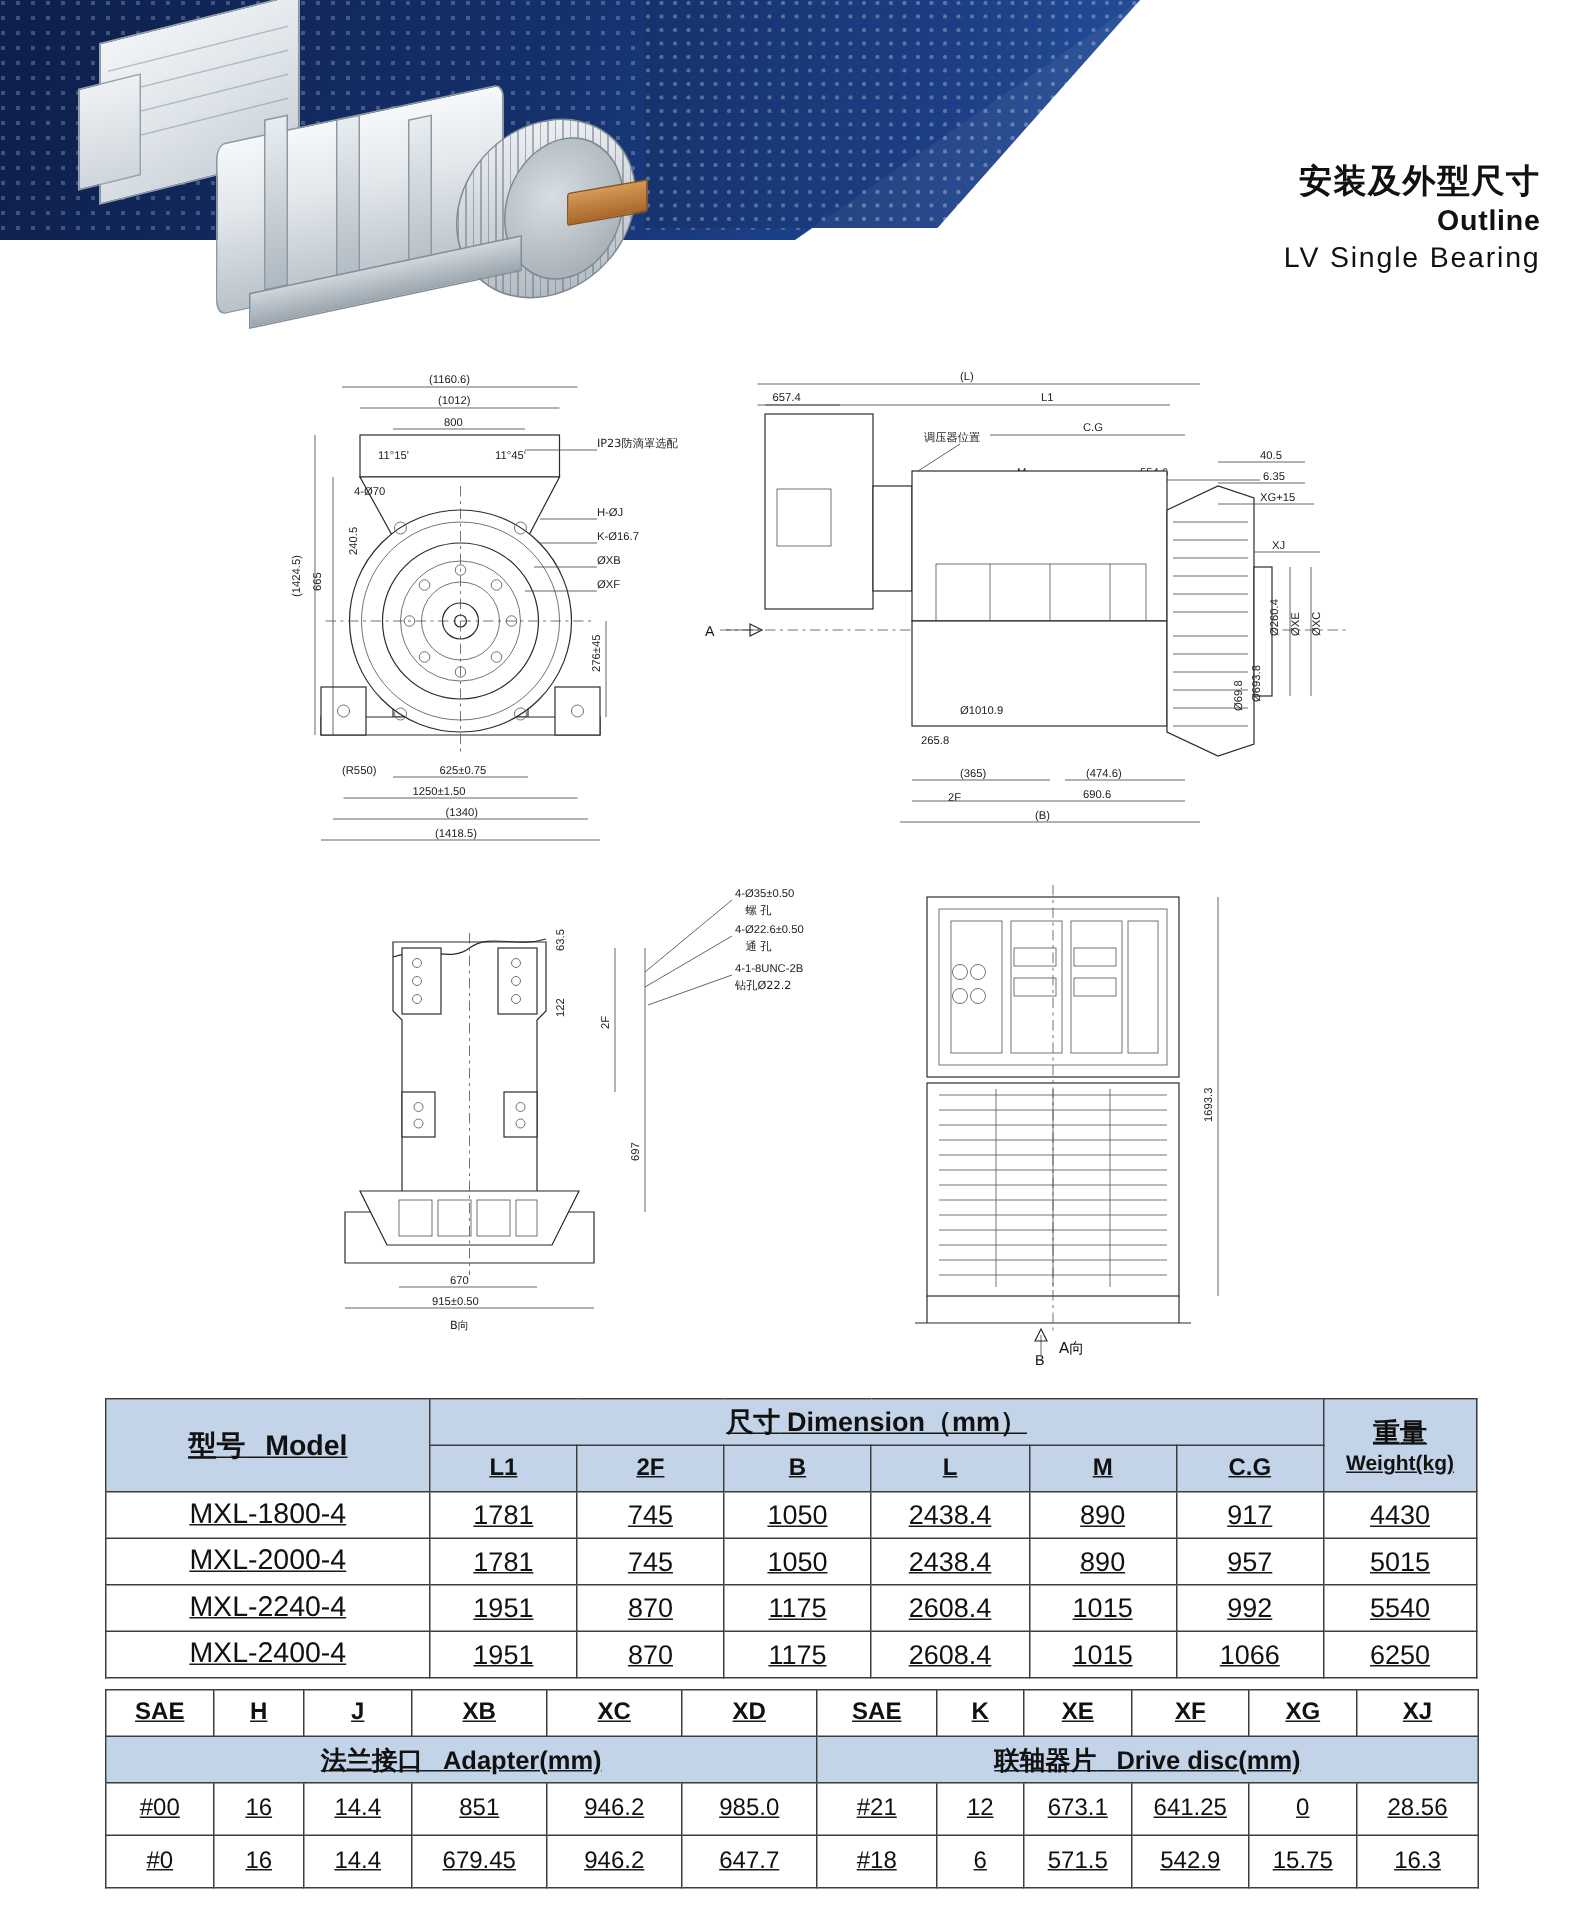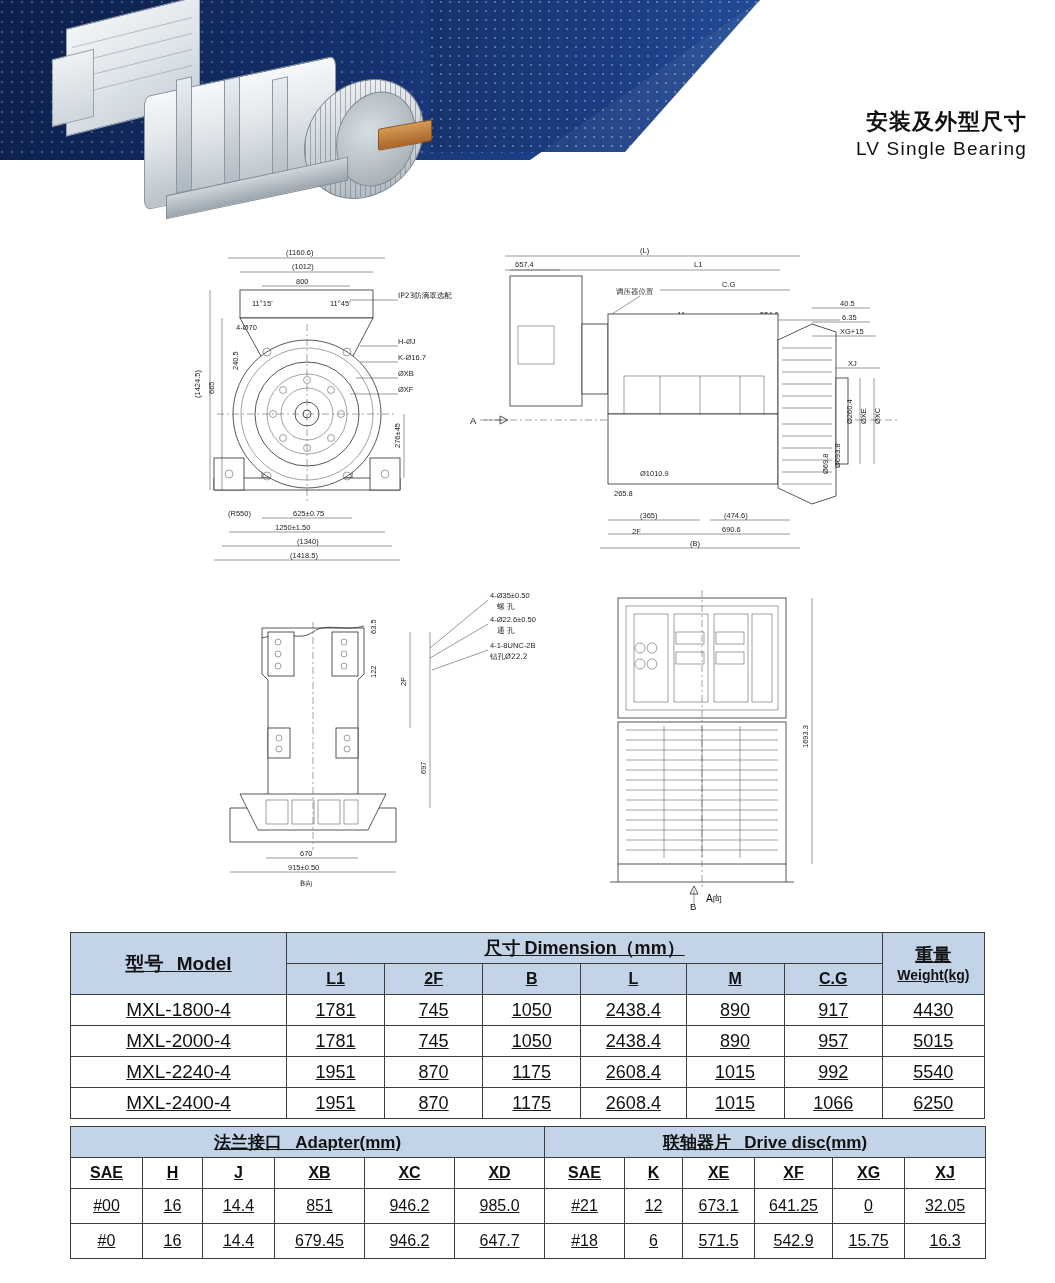--- a/index.html
+++ b/index.html
@@ -237,20 +237,21 @@
   <div class="m-rib" style="left:176px"></div>
   <div class="m-rib" style="left:224px"></div>
   <div class="m-drum"></div>
   <div class="m-drum-in"></div>
   <div class="m-shaft"></div>
   <div class="m-foot"></div>
 </div>
 
 <div class="header-titles">
   <div class="title-cn1">安装及外型尺寸</div>
+  <div class="title-en1">Outline</div>
   <div class="title-en2">LV Single Bearing</div>
 </div>
 
 <div class="drawings">
 <svg width="1055" height="690" viewBox="0 0 1055 690" xmlns="http://www.w3.org/2000/svg">
   <defs>
     <style>
       .ln { stroke:#2b2b2b; stroke-width:.8; fill:none; }
       .lnt { stroke:#555; stroke-width:.55; fill:none; }
       .dim { stroke:#444; stroke-width:.55; fill:none; }
@@ -624,60 +625,60 @@
         <col style="width:90px">
       <col style="width:80px">
         <col style="width:58px">
         <col style="width:72px">
       <col style="width:78px">
         <col style="width:72px">
         <col style="width:81px">
     </colgroup>
     <thead>
       <tr>
-        <th colspan="6">
-          <span class="hdr-cn t2-hdr">法兰接口</span>
-          &nbsp;
-          <span class="t2-hdr">Adapter(mm)</span>
-        </th>
-        <th colspan="6">
-          <span class="hdr-cn t2-hdr">联轴器片</span>
-          &nbsp;
-          <span class="t2-hdr">Drive disc(mm)</span>
-        </th>
-      </tr>
-      <tr>
         <th class="sub-hdr" style="background:#fff">SAE</th>
         <th class="sub-hdr" style="background:#fff">H</th>
         <th class="sub-hdr" style="background:#fff">J</th>
         <th class="sub-hdr" style="background:#fff">XB</th>
         <th class="sub-hdr" style="background:#fff">XC</th>
         <th class="sub-hdr" style="background:#fff">XD</th>
         <th class="sub-hdr" style="background:#fff">SAE</th>
         <th class="sub-hdr" style="background:#fff">K</th>
         <th class="sub-hdr" style="background:#fff">XE</th>
         <th class="sub-hdr" style="background:#fff">XF</th>
         <th class="sub-hdr" style="background:#fff">XG</th>
         <th class="sub-hdr" style="background:#fff">XJ</th>
       </tr>
+      <tr>
+        <th colspan="6">
+          <span class="hdr-cn t2-hdr">法兰接口</span>
+          &nbsp;
+          <span class="t2-hdr">Adapter(mm)</span>
+        </th>
+        <th colspan="6">
+          <span class="hdr-cn t2-hdr">联轴器片</span>
+          &nbsp;
+          <span class="t2-hdr">Drive disc(mm)</span>
+        </th>
+      </tr>
     </thead>
     <tbody>
       <tr>
         <td class="t2-cell">#00</td>
         <td class="t2-cell">16</td>
         <td class="t2-cell">14.4</td>
         <td class="t2-cell">851</td>
         <td class="t2-cell">946.2</td>
         <td class="t2-cell">985.0</td>
         <td class="t2-cell">#21</td>
         <td class="t2-cell">12</td>
         <td class="t2-cell">673.1</td>
         <td class="t2-cell">641.25</td>
         <td class="t2-cell">0</td>
-        <td class="t2-cell">32.05</td>
+        <td class="t2-cell">28.56</td>
       </tr>
       <tr>
         <td class="t2-cell">#0</td>
         <td class="t2-cell">16</td>
         <td class="t2-cell">14.4</td>
         <td class="t2-cell">679.45</td>
         <td class="t2-cell">946.2</td>
         <td class="t2-cell">647.7</td>
         <td class="t2-cell">#18</td>
         <td class="t2-cell">6</td>

